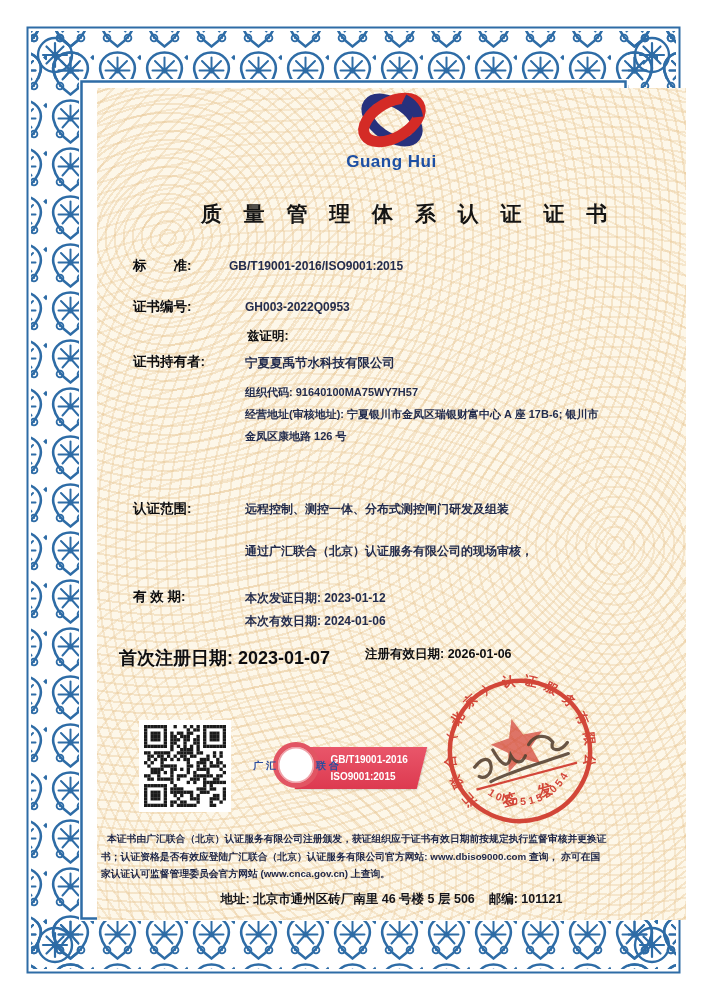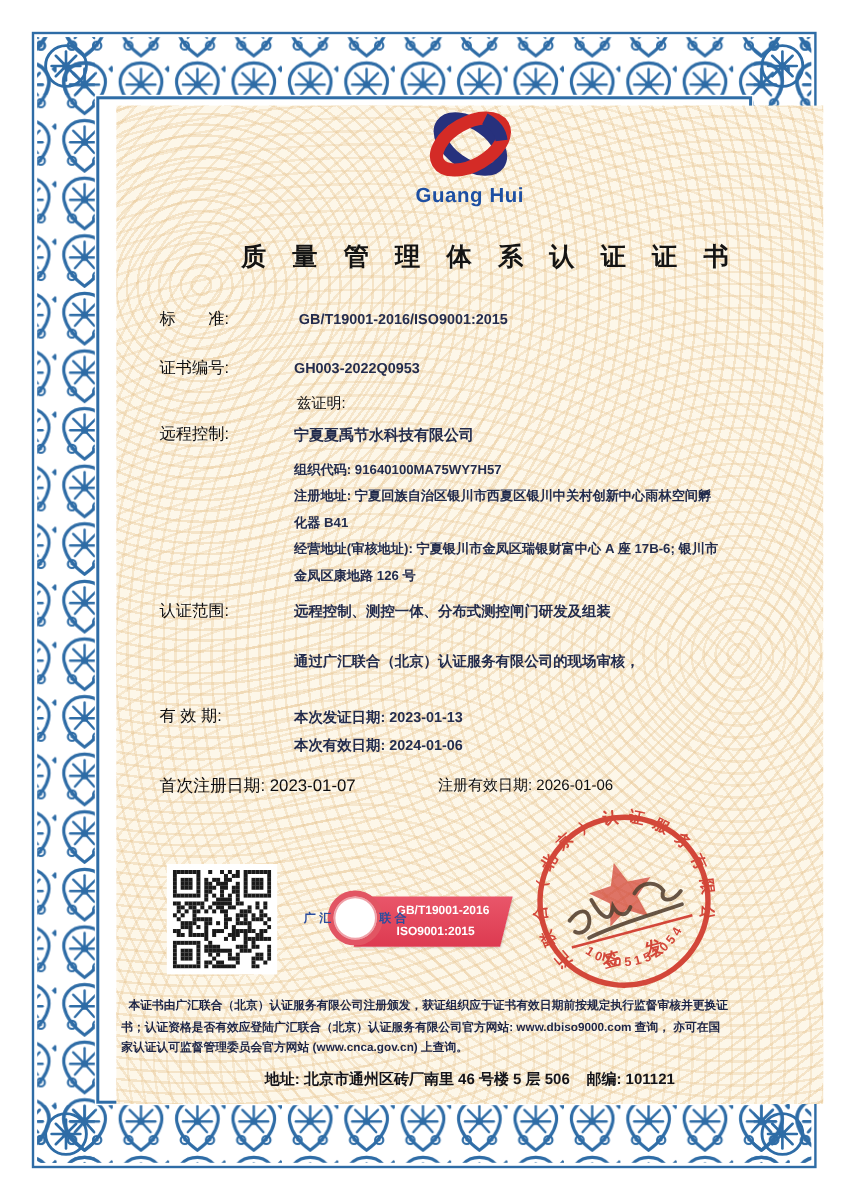--- a/index.html
+++ b/index.html
@@ -11,21 +11,21 @@
     background:
       repeating-radial-gradient(circle at 12% 18%, rgba(231,196,144,0) 0 7px, rgba(231,196,144,0.38) 7px 9px),
       repeating-radial-gradient(circle at 88% 55%, rgba(231,196,144,0) 0 8px, rgba(231,196,144,0.33) 8px 10px),
       repeating-radial-gradient(circle at 35% 95%, rgba(231,196,144,0) 0 9px, rgba(231,196,144,0.30) 9px 11px),
       #fdf7e9;
   }
   .abs{position:absolute;}
   .logo-block{left:0;right:0;top:2px;text-align:center;}
   .brand{font-size:17px;font-weight:800;color:#1d4fa3;letter-spacing:0.5px;margin-top:-4px;}
   .title{left:0;right:0;top:112px;text-align:center;font-size:21px;font-weight:800;color:#141414;letter-spacing:8px;white-space:pre;padding-left:33px;}
-  .lbl{font-size:13.5px;font-weight:400;color:#0d0d10;white-space:pre;}
+  .lbl{font-size:13.5px;font-weight:700;color:#0d0d10;white-space:pre;}
   .val{font-size:12px;font-weight:700;color:#232c4d;white-space:pre;}
   .val-lg{font-size:12.5px;}
   .detail{width:356px;font-size:11px;font-weight:700;color:#232c4d;line-height:22px;}
   .audit{font-size:12px;font-weight:700;color:#232c4d;line-height:22px;white-space:pre;}
   .qr{left:42px;top:632px;width:92px;height:92px;background:#fff;padding:5px;box-sizing:border-box;}
   .badge{left:176px;top:654px;width:160px;height:52px;}
   .ribbon{position:absolute;left:27px;top:5px;width:122px;height:42px;background:linear-gradient(180deg,#e9566a,#dd3a50);transform:skewX(-14deg);box-shadow:1px 1px 2px rgba(0,0,0,0.15);}
   .ribbon-inner{transform:skewX(14deg);padding:4px 0 0 30px;}
   .ribbon-line{color:#fff;font-size:10px;font-weight:800;line-height:17px;white-space:pre;}
   .seal{position:absolute;left:0;top:0;width:46px;height:46px;border-radius:50%;background:#fff;border:5px solid #e25563;box-sizing:border-box;display:flex;align-items:center;justify-content:center;box-shadow:inset 0 0 0 1.5px rgba(226,85,99,0.55);z-index:2;gap:40px;}
@@ -96,48 +96,47 @@
         <ellipse cx="55" cy="30" rx="29" ry="16.5" fill="none" stroke="#27317d" stroke-width="10" transform="rotate(35 55 30)"></ellipse>
         <ellipse cx="55" cy="30" rx="31" ry="17.5" fill="none" stroke="#d42b26" stroke-width="11" transform="rotate(-30 55 30)"></ellipse>
         <path d="M67,9 C75,13 80,19 81,27" stroke="#27317d" stroke-width="10" fill="none"></path>
       </svg>
       <div class="brand">Guang Hui</div>
     </div>
 
     <div class="abs title">质 量 管 理 体 系 认 证 证 书</div>
 
     <div class="abs lbl" style="left:36px;top:169px;">标　　准:</div>
-    <div class="abs val" style="left:152px;top:171px;">GB/T19001-2016/ISO9001:2015</div>
+    <div class="abs val" style="left:132px;top:171px;">GB/T19001-2016/ISO9001:2015</div>
 
     <div class="abs lbl" style="left:36px;top:210px;">证书编号:</div>
     <div class="abs val" style="left:148px;top:212px;">GH003-2022Q0953</div>
 
     <div class="abs lbl" style="left:150px;top:240px;font-size:12.5px;text-align:center;">兹证明:</div>
 
-    <div class="abs lbl" style="left:36px;top:265px;">远程控制:</div>
+    <div class="abs lbl" style="left:36px;top:265px;">证书持有者:</div>
     <div class="abs val val-lg" style="left:148px;top:267px;">宁夏夏禹节水科技有限公司</div>
 
     <div class="abs detail" style="left:148px;top:293px;">
       <div>组织代码: 91640100MA75WY7H57</div>
-      <div>注册地址: 宁夏回族自治区银川市西夏区银川中关村创新中心雨林空间孵化器 B41</div>
       <div>经营地址(审核地址): 宁夏银川市金凤区瑞银财富中心 A 座 17B-6; 银川市金凤区康地路 126 号</div>
     </div>
 
     <div class="abs lbl" style="left:36px;top:412px;">认证范围:</div>
     <div class="abs val" style="left:148px;top:413px;">远程控制、测控一体、分布式测控闸门研发及组装</div>
 
     <div class="abs" style="left:148px;top:452px;">
       <div class="audit">通过广汇联合（北京）认证服务有限公司的现场审核，</div>
     </div>
 
     <div class="abs lbl" style="left:36px;top:500px;">有 效 期:</div>
-    <div class="abs val" style="left:148px;top:502px;">本次发证日期: 2023-01-13</div>
+    <div class="abs val" style="left:148px;top:502px;">本次发证日期: 2023-01-12</div>
     <div class="abs val" style="left:148px;top:525px;">本次有效日期: 2024-01-06</div>
 
-    <div class="abs lbl" style="left:36px;top:558px;font-size:14px;">首次注册日期: 2023-01-07</div>
+    <div class="abs lbl" style="left:22px;top:558px;font-size:18px;">首次注册日期: 2023-01-07</div>
     <div class="abs lbl" style="left:268px;top:558px;font-size:12.5px;">注册有效日期: 2026-01-06</div>
 
     <div class="abs qr"><svg viewBox="0 0 100 100" width="100%" height="100%" fill="#1a1a1a">
           <rect x="0.00" y="0.00" width="4.06" height="4.06"></rect>
           <rect x="4.00" y="0.00" width="4.06" height="4.06"></rect>
           <rect x="8.00" y="0.00" width="4.06" height="4.06"></rect>
           <rect x="12.00" y="0.00" width="4.06" height="4.06"></rect>
           <rect x="16.00" y="0.00" width="4.06" height="4.06"></rect>
           <rect x="20.00" y="0.00" width="4.06" height="4.06"></rect>
           <rect x="24.00" y="0.00" width="4.06" height="4.06"></rect>

